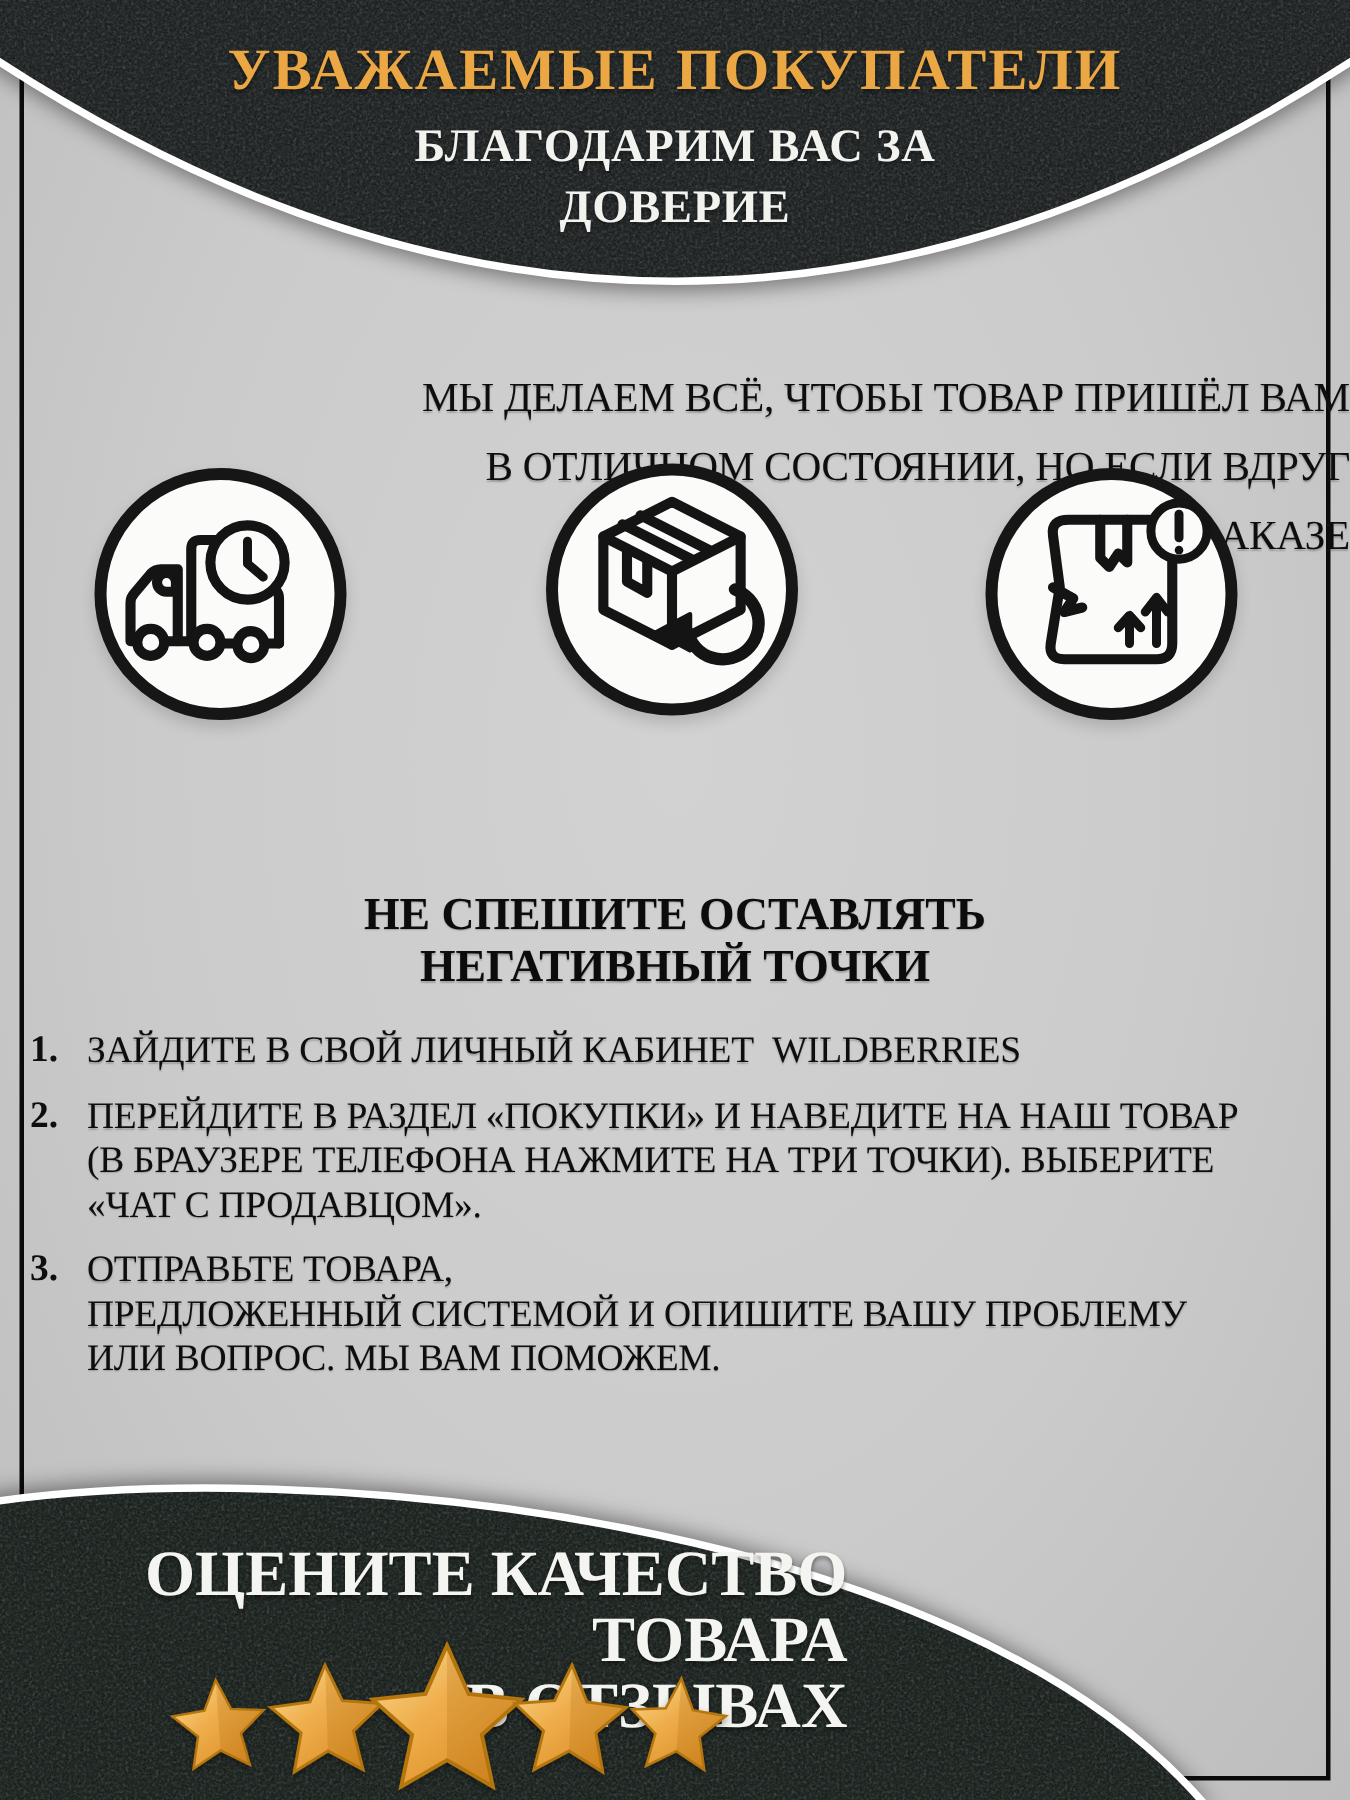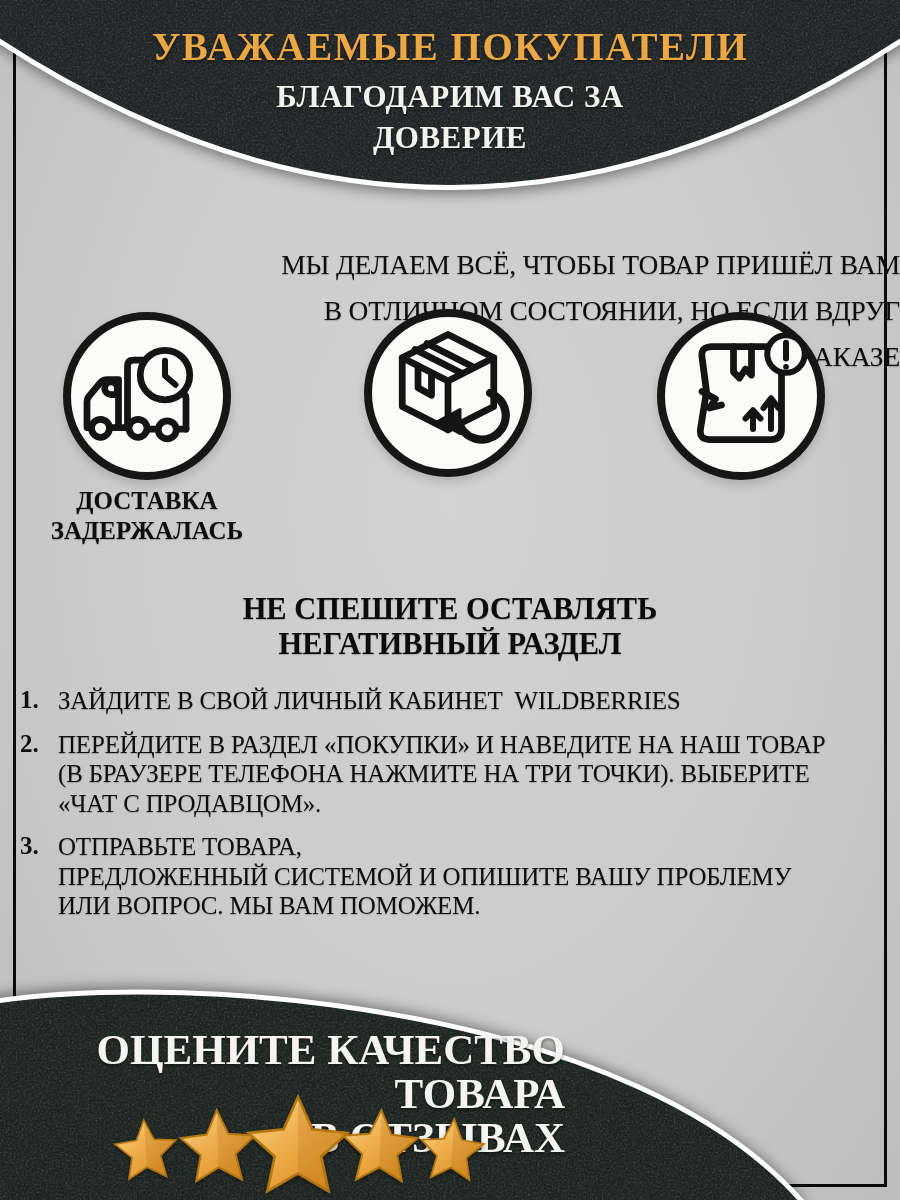--- a/index.html
+++ b/index.html
@@ -107,25 +107,23 @@
         <path d="M45,17 V34 L49,38 L53,32 L57,36 V17"></path>
         <path d="M24,47 L33,52 L29,58 L37,56"></path>
         <path d="M58,72 V60 M53,65 L58,59.5 L63,65" stroke-width="4"></path>
         <path d="M70,72 V52 M65,58 L70,51.5 L75,58" stroke-width="4"></path>
         <circle cx="80" cy="22" r="12.5" fill="#fbfbfa" stroke-width="4"></circle>
         <path d="M80,14.5 V25" stroke-width="4"></path>
         <circle cx="80" cy="30.5" r="1.9" fill="#141414" stroke="none"></circle>
       </svg>
     </div>
 
-    <div class="issue-label pre" style="left:7px;">ДОСТАВКА
-ЗАДЕРЖАЛАСЬ</div>
 
     <div class="abs advice pre">НЕ СПЕШИТЕ ОСТАВЛЯТЬ
-НЕГАТИВНЫЙ РАЗДЕЛ</div>
+НЕГАТИВНЫЙ ТОЧКИ</div>
 
     <div class="steps">
       <div class="step">
         <span class="step-num">1.</span>
         <div class="step-text">ЗАЙДИТЕ В СВОЙ ЛИЧНЫЙ КАБИНЕТ  WILDBERRIES</div>
       </div>
       <div class="step">
         <span class="step-num">2.</span>
         <div class="step-text">ПЕРЕЙДИТЕ В РАЗДЕЛ «ПОКУПКИ» И НАВЕДИТЕ НА НАШ ТОВАР
 (В БРАУЗЕРЕ ТЕЛЕФОНА НАЖМИТЕ НА ТРИ ТОЧКИ). ВЫБЕРИТЕ

